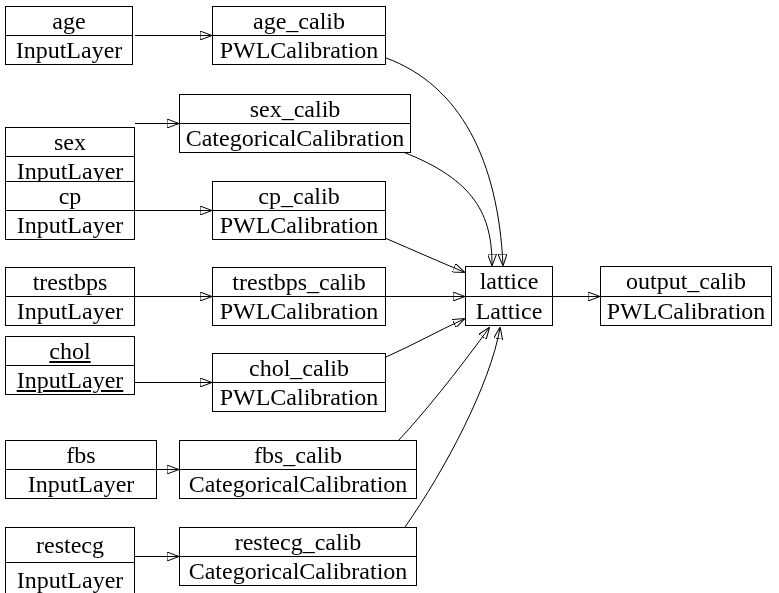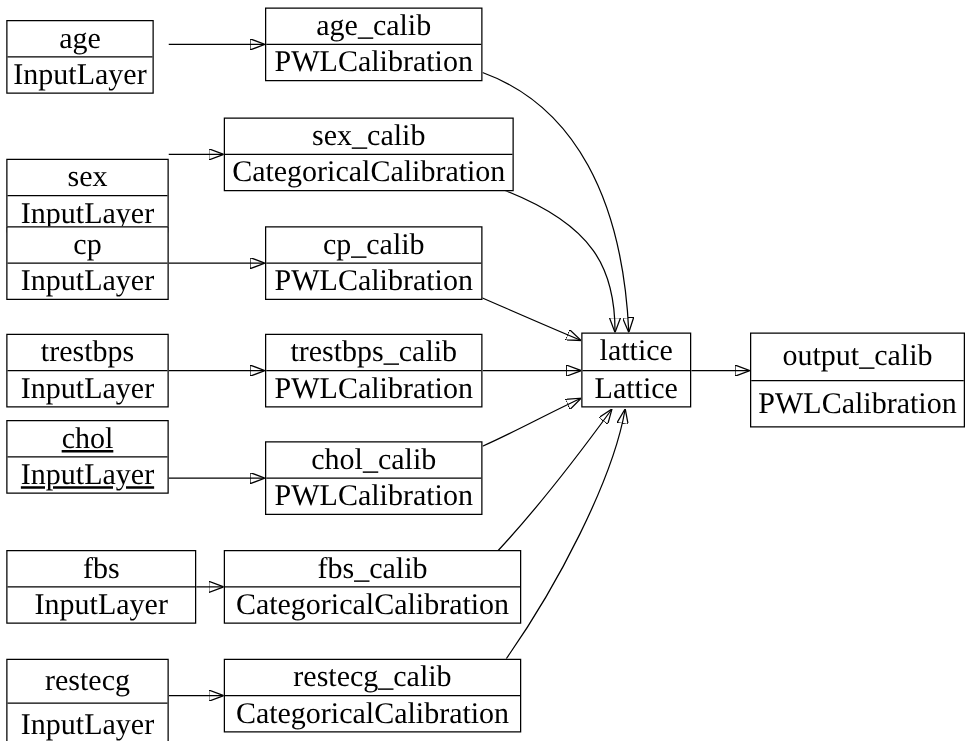--- a/index.html
+++ b/index.html
@@ -72,21 +72,21 @@
     <path d="M386 58 C460 85, 498 160, 503 265" marker-end="url(#arrow)"></path>
     <path d="M403 152 C475 180, 492 215, 492 265" marker-end="url(#arrow)"></path>
     <path d="M385 238 C415 251, 440 262, 464 272" marker-end="url(#arrow)"></path>
     <path d="M386 296.5 H464" marker-end="url(#arrow)"></path>
     <path d="M386 357 C413 345, 438 331, 464 319" marker-end="url(#arrow)"></path>
     <path d="M398 441 Q438 398, 489 328" marker-end="url(#arrow)"></path>
     <path d="M405 527 C445 470, 490 385, 500 328" marker-end="url(#arrow)"></path>
     <path d="M553 296.5 H599" marker-end="url(#arrow)"></path>
   </svg>
 
-  <div class="node" style="left:5px;top:6px;width:118px;height:59px;margin-top:10px;">
+  <div class="node" style="left:5px;top:6px;width:128px;height:59px;">
     <div class="cell title">age</div>
     <div class="cell type">InputLayer</div>
   </div>
   <div class="node" style="left:212px;top:6px;width:174px;height:59px;">
     <div class="cell title">age_calib</div>
     <div class="cell type">PWLCalibration</div>
   </div>
 
   <div class="node" style="left:5px;top:94px;width:130px;height:59px;margin-top:33px;">
     <div class="cell title">sex</div>
@@ -139,18 +139,18 @@
   </div>
   <div class="node" style="left:179px;top:527px;width:238px;height:59px;">
     <div class="cell title">restecg_calib</div>
     <div class="cell type">CategoricalCalibration</div>
   </div>
 
   <div class="node" style="left:465px;top:266px;width:88px;height:60px;">
     <div class="cell title">lattice</div>
     <div class="cell type">Lattice</div>
   </div>
-  <div class="node" style="left:600px;top:266px;width:172px;height:76px;justify-content:flex-end;">
+  <div class="node" style="left:600px;top:266px;width:172px;height:60px;justify-content:flex-end;">
     <div class="cell title">output_calib</div>
     <div class="cell type">PWLCalibration</div>
   </div>
 
 </div>
 
 </body></html>

